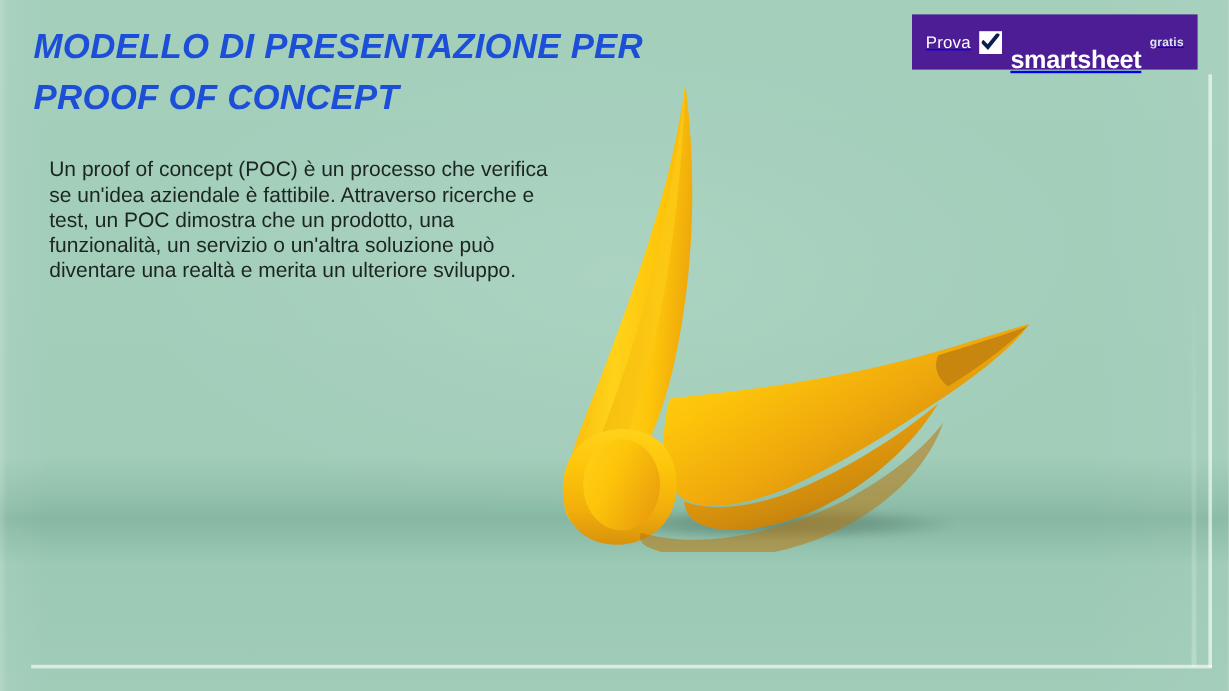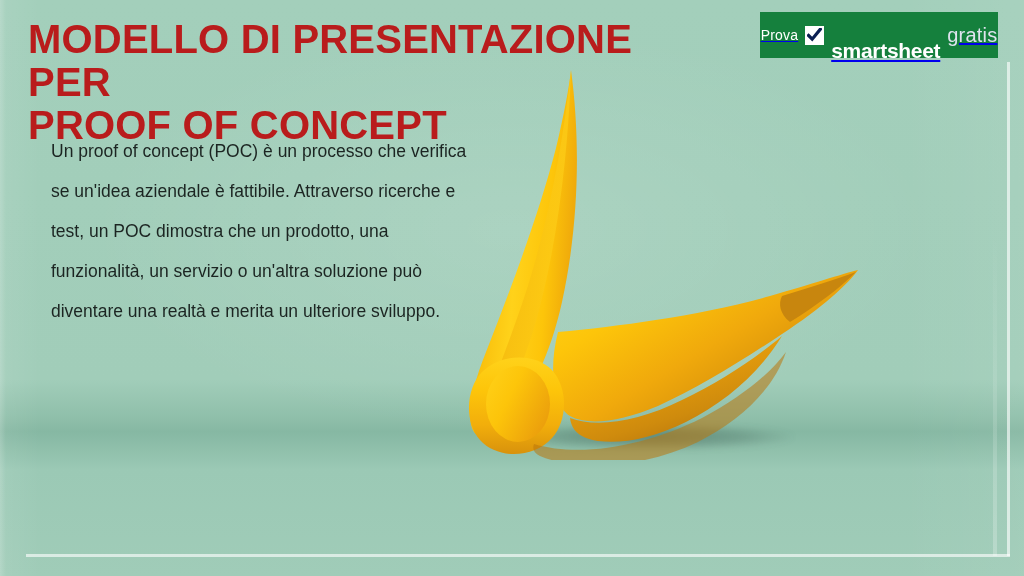--- a/index.html
+++ b/index.html
@@ -75,51 +75,52 @@
     height: 3px;
     background: rgba(255,255,255,0.62);
   }
 
   
   .title {
     position: absolute;
     left: 28px;
     top: 18px;
     width: 620px;
-    color: #b91c1c;
-    font-size: 40px;
+    color: #1d4ed8;
+    font-size: 29px;
     line-height: 43px;
     font-weight: bold;
     letter-spacing: 0.2px;
     text-transform: uppercase;
     white-space: pre-line;
     margin: 0;
+    font-style: italic;
   }
 
   
   .body-text {
     position: absolute;
-    left: 51px;
+    left: 41px;
     top: 131px;
     width: 420px;
     color: #1c2522;
     font-size: 17.5px;
-    line-height: 40px;
+    line-height: 21px;
     font-weight: normal;
     margin: 0;
   }
 
   
   .badge {
     position: absolute;
     left: 760px;
     top: 12px;
     width: 238px;
     height: 46px;
-    background: #15803d;
+    background: #4c1d95;
     display: flex;
     align-items: center;
     justify-content: center;
     gap: 7px;
   }
   .badge-prova {
     color: #ffffff;
     font-size: 14px;
     font-weight: normal;
     letter-spacing: 0.2px;
@@ -135,22 +136,22 @@
   .badge-mark svg { position: absolute; left: 2px; top: 2px; }
   .badge-brand {
     color: #ffffff;
     font-size: 21px;
     font-weight: bold;
     letter-spacing: -0.3px;
     margin-top: 32px;
   }
   .badge-gratis {
     color: #dfe3ee;
-    font-size: 20px;
-    font-weight: normal;
+    font-size: 10px;
+    font-weight: bold;
     letter-spacing: 0.2px;
   }
 
   
   .artwork {
     position: absolute;
     left: 430px;
     top: 40px;
     width: 500px;
     height: 420px;

